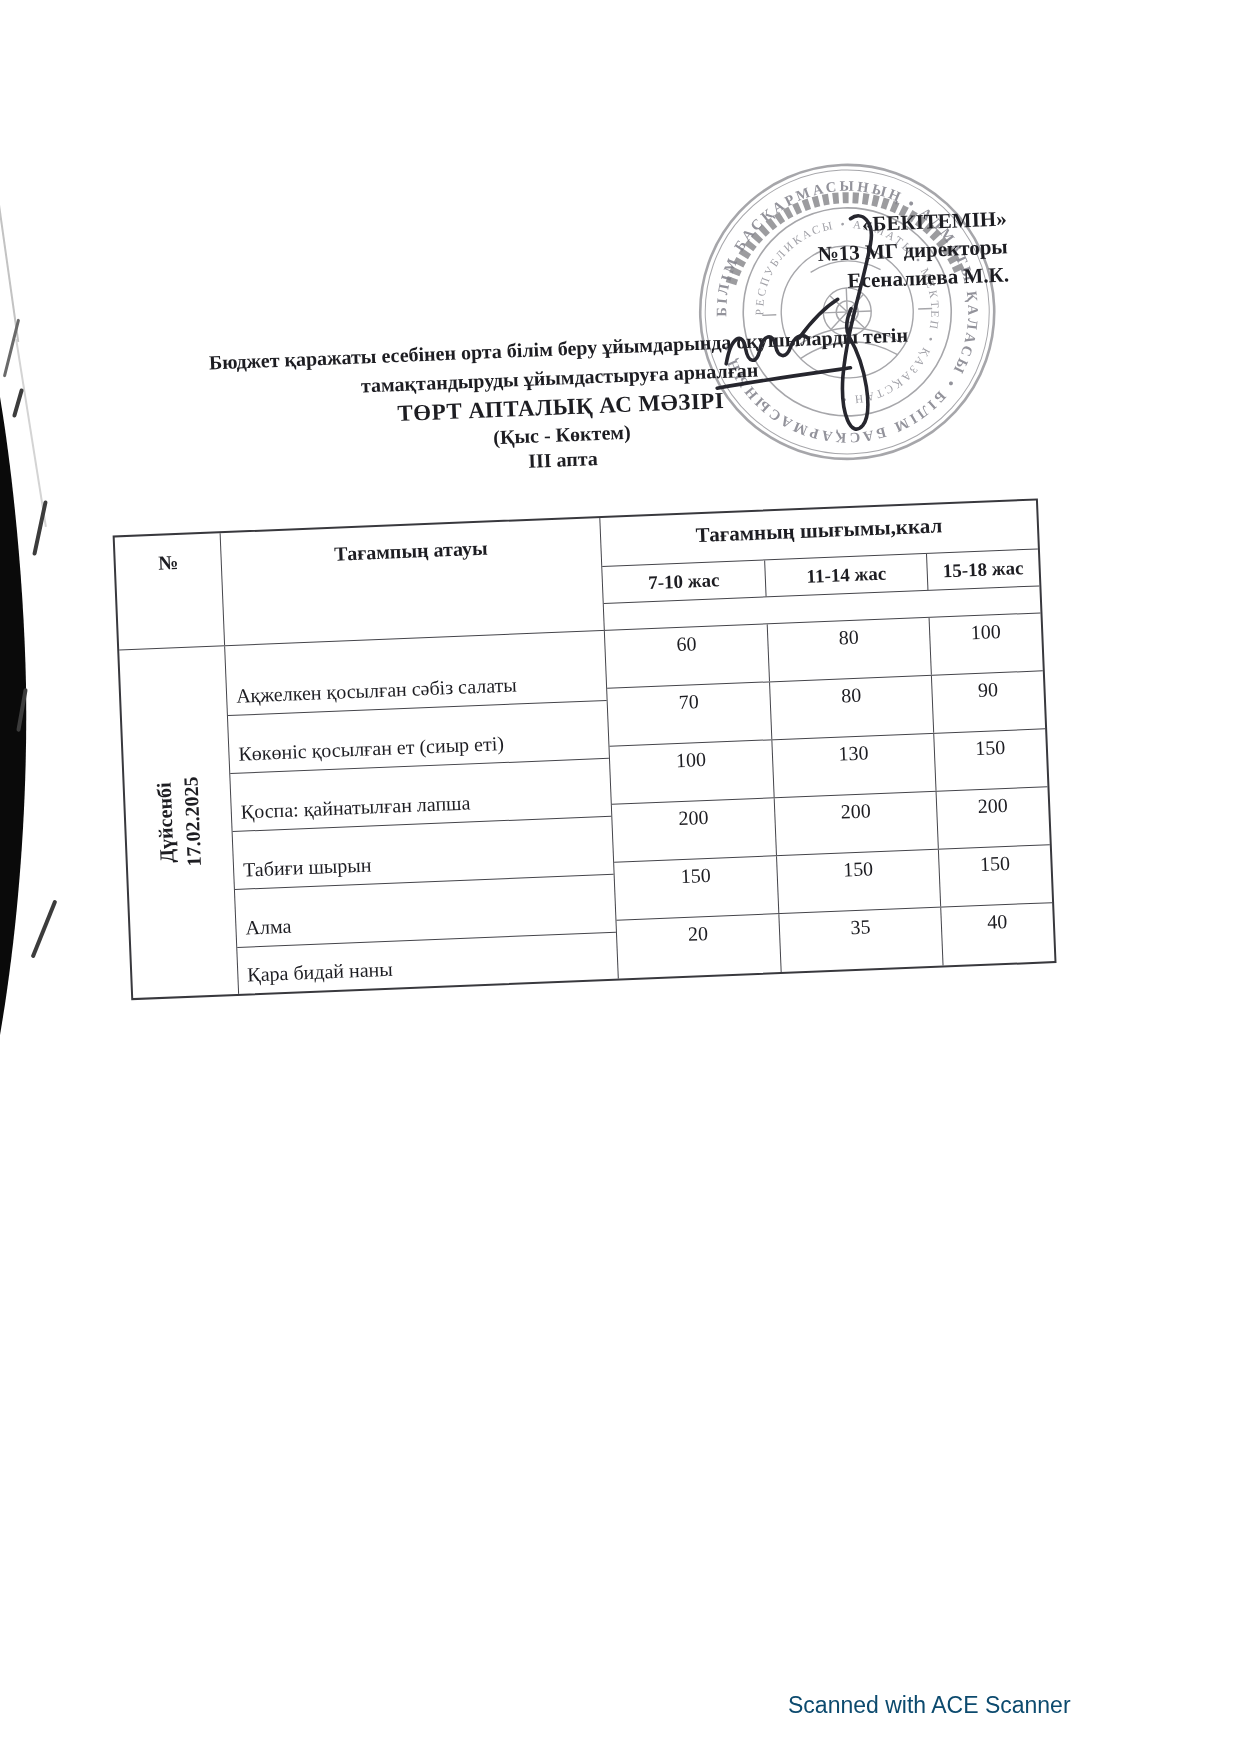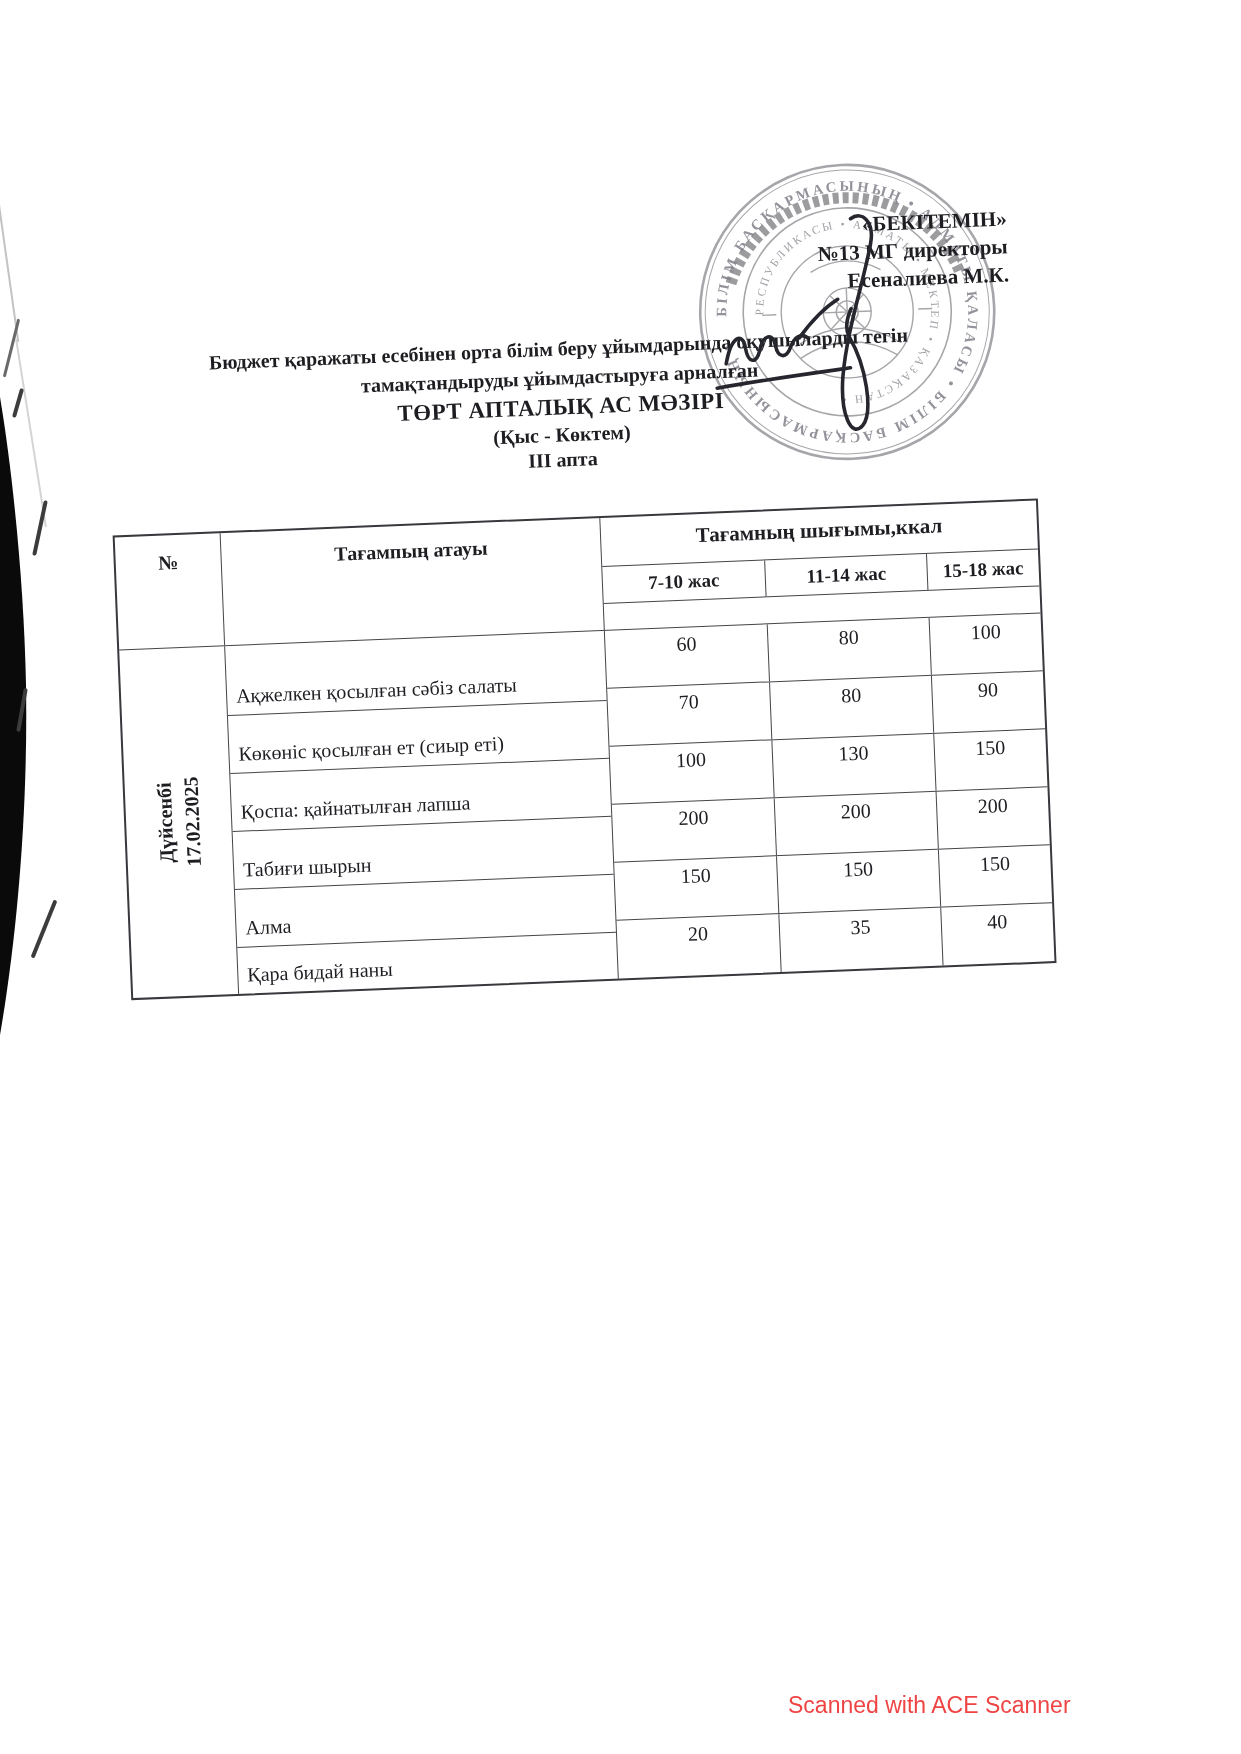--- a/index.html
+++ b/index.html
@@ -68,21 +68,21 @@
   .k-cell+.k-cell{border-left:1.6px solid #44444a;}
   .w1{width:162px;}.w2{width:162px;}.w3{flex:1;}
   
   .artifact{position:absolute;z-index:8;}
   .edge-line{position:absolute;background:#c3c3c3;width:2px;z-index:8;}
   .dash{position:absolute;background:#3c3c3c;border-radius:2px;z-index:9;}
   
   .footer{
     position:absolute;top:1692px;left:788px;width:290px;
     font-family:"Liberation Sans","DejaVu Sans",sans-serif;
-    font-size:23px;color:#ef4444;z-index:10;
+    font-size:23px;color:#0c4a6e;z-index:10;
   }
 </style>
 </head>
 <body>
 
 <div id="scan">
 
   <div class="approval">
     <div>«БЕКІТЕМІН»</div>
     <div>№13 МГ директоры</div>

